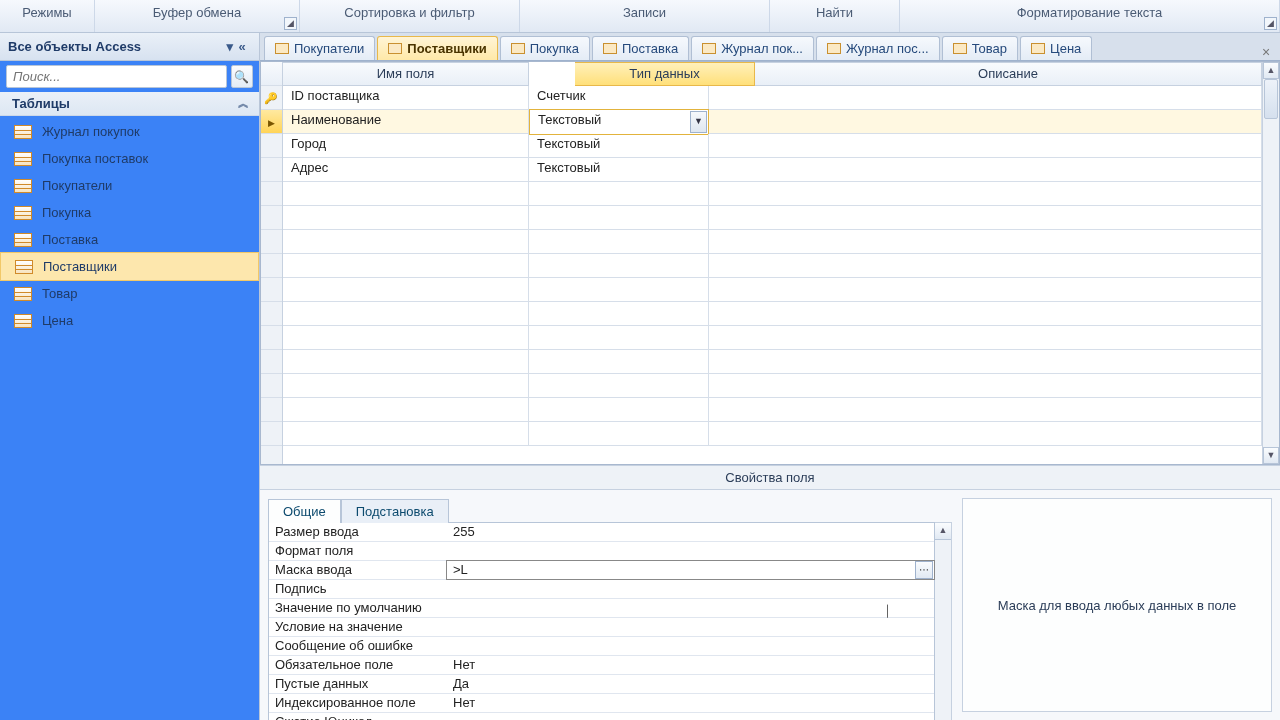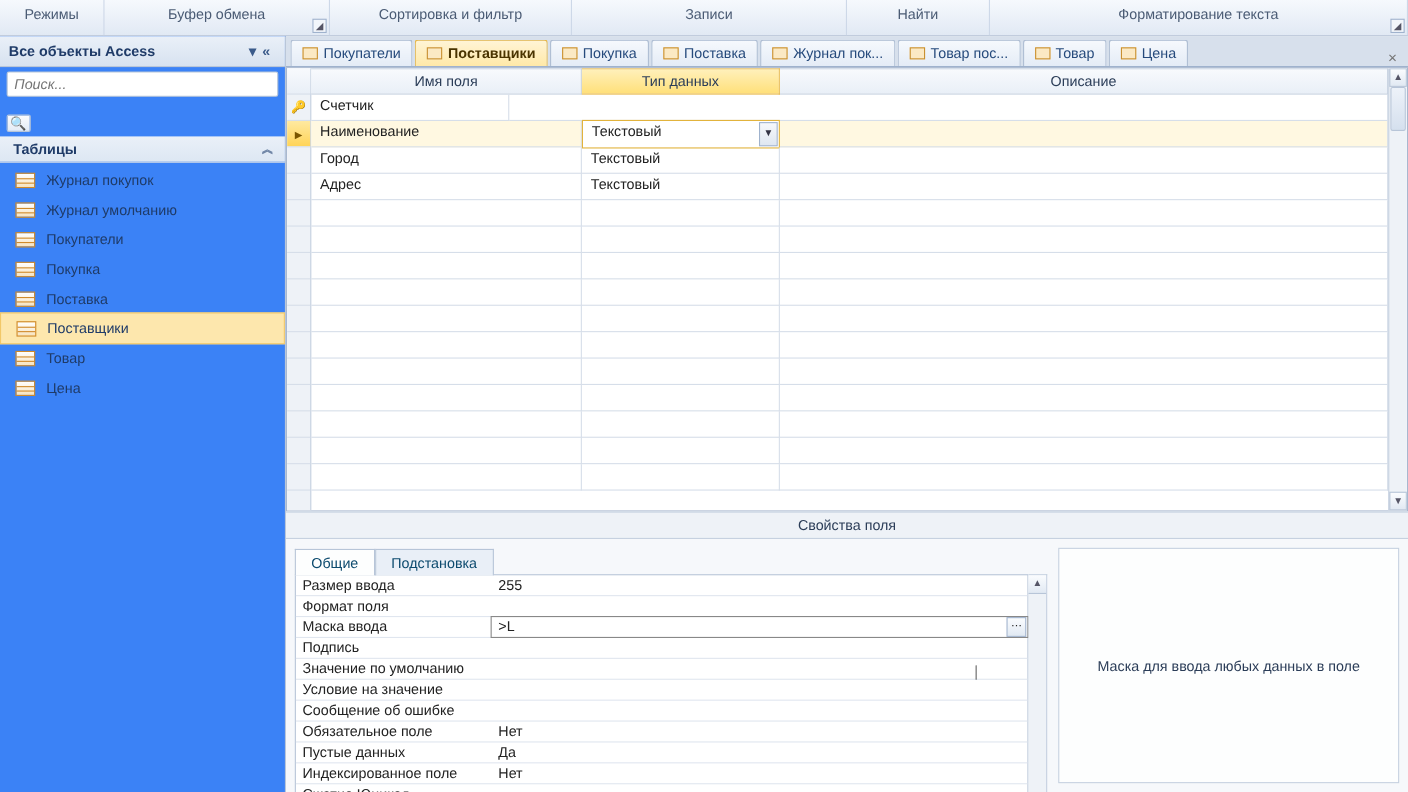--- a/index.html
+++ b/index.html
@@ -12,21 +12,21 @@
   .ribbon-group .exp { position: absolute; right: 2px; bottom: 2px; width: 13px; height: 13px; border: 1px solid #9fb2cd; background: #f2f6fb; font-size: 9px; line-height: 11px; color: #556; }
   
   
   .main { display: flex; height: 687px; }
   
   
   .nav { width: 260px; background: #3b82f6; border-right: 1px solid #b9c6d8; display: flex; flex-direction: column; }
   .nav-hdr { background: linear-gradient(#eaf0f8,#d7e2f0); border-bottom: 1px solid #b9c6d8; padding: 6px 8px; display: flex; align-items: center; color: #1f3b68; font-weight: 600; }
   .nav-hdr .ch { margin-left: auto; color: #3a5a8a; }
   .nav-hdr .coll { width: 18px; text-align: center; color: #3a5a8a; }
-  .search-wrap { display: flex; padding: 4px 6px; gap: 16px; flex-direction: column; }
+  .search-wrap { display: flex; padding: 4px 6px; gap: 4px; }
   .search-wrap input { flex: 1; border: 1px solid #b7c5d8; border-radius: 2px; padding: 3px 6px; font-style: italic; color: #888; background: #fff; }
   .search-btn { width: 22px; border: 1px solid #b7c5d8; background: linear-gradient(#fbfcfe,#e3ebf5); border-radius: 2px; color: #3a5a8a; font-size: 12px; }
   .nav-sect { background: linear-gradient(#eaf0f8,#dde7f3); padding: 4px 12px; color: #1f3b68; font-weight: 600; border-bottom: 1px solid #cdd8e8; position: relative; }
   .nav-sect .upch { position: absolute; right: 10px; top: 4px; color: #6e84a5; font-size: 11px; }
   .nav-items { padding: 2px 0; }
   .nav-item { display: flex; align-items: center; gap: 10px; padding: 6px 14px; color: #1f3b68; cursor: pointer; }
   .nav-item.sel { background: #fde7ad; border: 1px solid #f2c868; margin: -1px 0; }
   .tbl-ico { width: 18px; height: 14px; border: 1px solid #d08a2a; background: linear-gradient(#fff,#f7e3bf); position: relative; }
   .tbl-ico::before, .tbl-ico::after { content:""; position:absolute; background:#d08a2a; }
   .tbl-ico::before { left:0; right:0; top:4px; height:1px; }
@@ -46,21 +46,21 @@
   .design-wrap { flex: 1; display: flex; background: #fff; border: 1px solid #a8b8cf; margin: 0; overflow: hidden; }
   .rowsel-col { width: 22px; background: #eef2f7; border-right: 1px solid #c6d1e0; }
   .rowsel-col .rs { height: 24px; border-bottom: 1px solid #d6dee9; text-align: center; color: #b78a1f; font-size: 11px; line-height: 24px;}
   .rowsel-col .rs.key::before { content: "🔑"; font-size: 11px; }
   .rowsel-col .rs.cur { background: linear-gradient(#ffe9a0,#ffd458); }
   .rowsel-col .rs.cur::before { content:"▶"; color:#7a5600; font-size:9px;}
   
   .grid { flex: 1; position: relative; }
   .ghdr { display: flex; height: 24px; }
   .ghdr .gh { border: 1px solid #c6d1e0; border-left: none; background: linear-gradient(#f8fafd,#e9eff7); text-align: center; line-height: 22px; color: #2b3d58; }
-  .ghdr .gh.sel { background: linear-gradient(#fff0bb,#ffe07a); border-color:#e8b84a;}
+  .ghdr .gh.sel { background: linear-gradient(#fff0bb,#ffe07a); border-color:#e8b84a;margin-left:46px;}
   .gh1 { width: 246px; }
   .gh2 { width: 180px; }
   .gh3 { flex: 1; }
   
   .grow { display: flex; height: 24px; }
   .grow .gc { border-right: 1px solid #d6dee9; border-bottom: 1px solid #d6dee9; padding: 2px 8px; color: #222; }
   .grow .gc1 { width: 246px; }
   .grow .gc2 { width: 180px; position: relative; }
   .grow .gc3 { flex: 1; }
   .grow.cur { background: #fff8e1; }
@@ -130,21 +130,21 @@
       <span>Таблицы</span>
       <span class="upch">︽</span>
     </div>
     <div class="nav-items" id="nav-items">
         <div class="nav-item">
           <span class="tbl-ico"></span>
           <span>Журнал покупок</span>
         </div>
         <div class="nav-item">
           <span class="tbl-ico"></span>
-          <span>Журнал умолчанию</span>
+          <span>Покупка поставок</span>
         </div>
         <div class="nav-item">
           <span class="tbl-ico"></span>
           <span>Покупатели</span>
         </div>
         <div class="nav-item">
           <span class="tbl-ico"></span>
           <span>Покупка</span>
         </div>
         <div class="nav-item">
@@ -183,21 +183,21 @@
         <div class="doctab">
           <span class="ico"></span>
           <span>Поставка</span>
         </div>
         <div class="doctab">
           <span class="ico"></span>
           <span>Журнал пок...</span>
         </div>
         <div class="doctab">
           <span class="ico"></span>
-          <span>Товар пос...</span>
+          <span>Журнал пос...</span>
         </div>
         <div class="doctab">
           <span class="ico"></span>
           <span>Товар</span>
         </div>
         <div class="doctab">
           <span class="ico"></span>
           <span>Цена</span>
         </div>
         <span class="closeall">×</span>
@@ -223,20 +223,21 @@
           <div class="rs"></div>
         </div>
       <div class="grid">
         <div class="ghdr">
           <div class="gh gh1">Имя поля</div>
           <div class="gh gh2 sel">Тип данных</div>
           <div class="gh gh3">Описание</div>
         </div>
         <div id="gridrows">
             <div class="grow">
+              <div class="gc gc1">ID поставщика</div>
               <div class="gc gc2">Счетчик</div>
               <div class="gc gc3"></div>
             </div>
             <div class="grow cur">
               <div class="gc gc1">Наименование</div>
               <div class="gc gc2">Текстовый<span class="dd-btn">▼</span></div>
               <div class="gc gc3"></div>
             </div>
             <div class="grow">
               <div class="gc gc1">Город</div>

